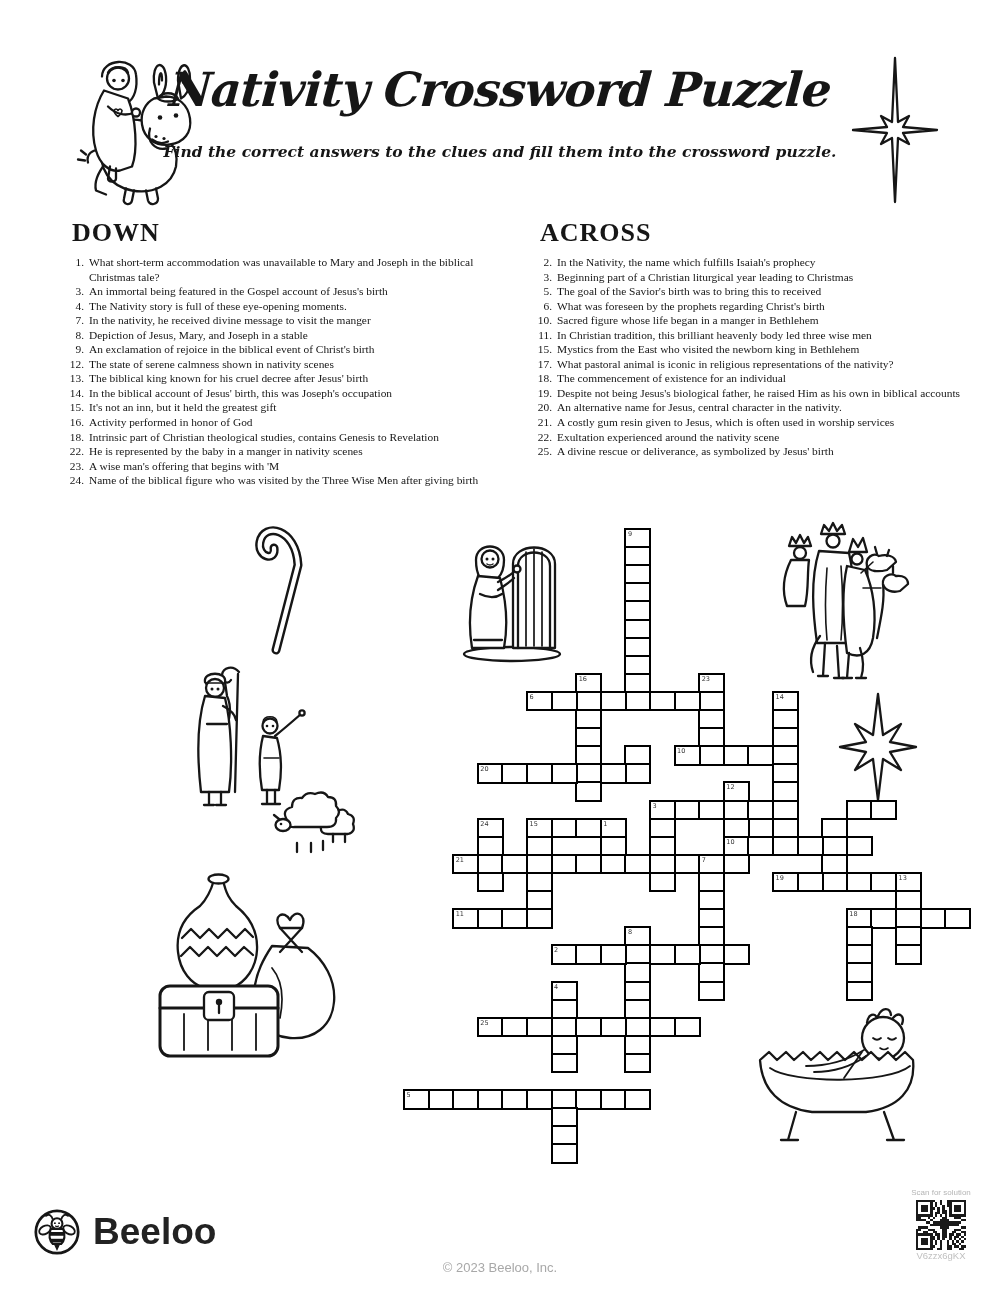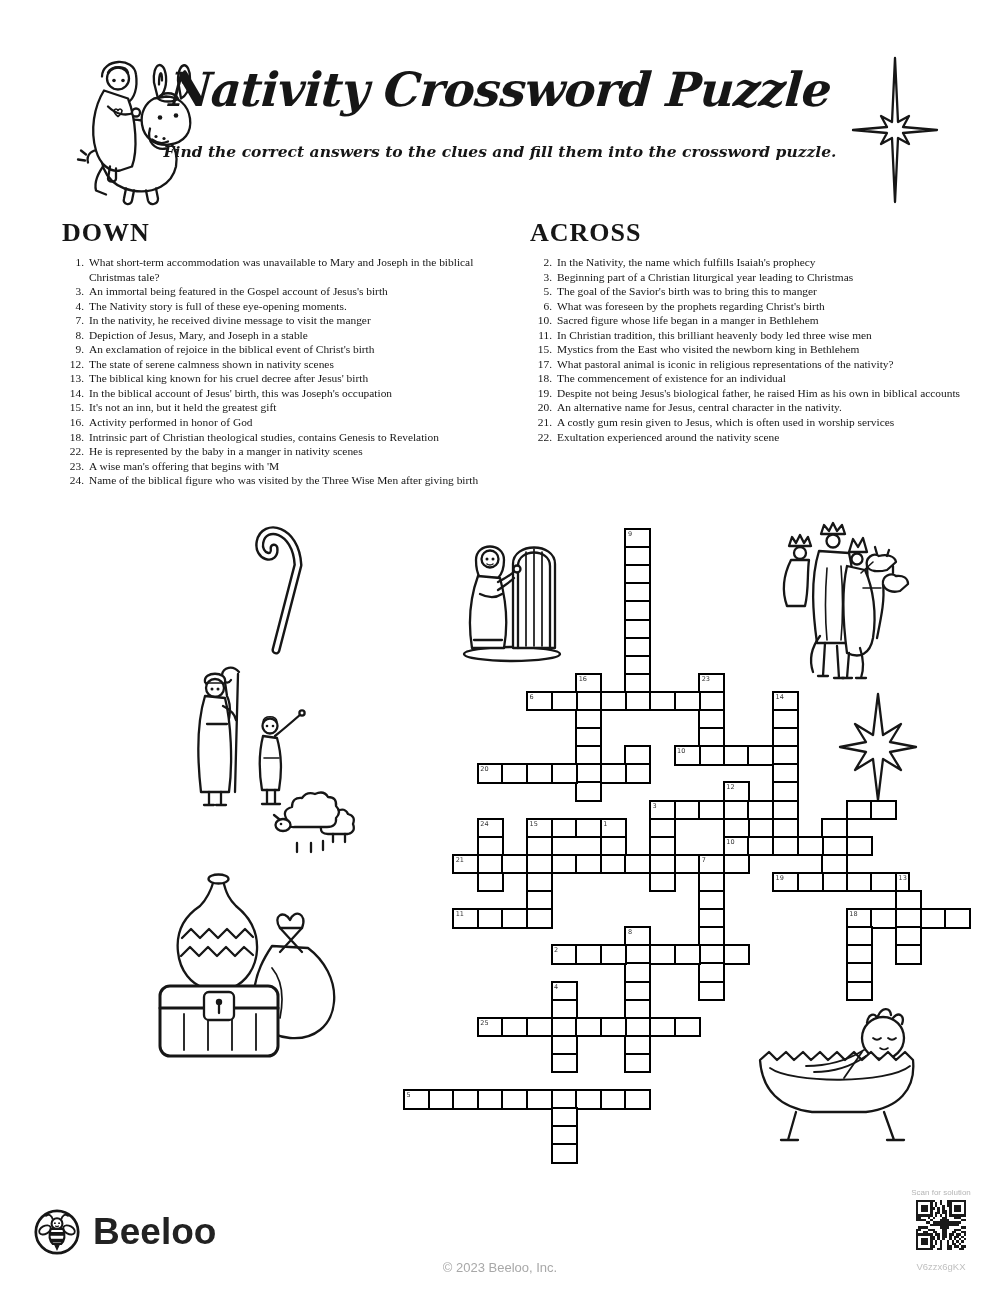--- a/index.html
+++ b/index.html
@@ -14,38 +14,38 @@
   
   .title{position:absolute;left:150px;top:62px;width:700px;text-align:center;
          font-family:"DejaVu Serif",serif;font-style:italic;font-weight:bold;
          font-size:47px;letter-spacing:-1px;transform:skewX(-4deg);}
   .subtitle{position:absolute;left:150px;top:142px;width:700px;text-align:center;
          font-family:"DejaVu Serif",serif;font-style:italic;font-weight:bold;font-size:15.5px;}
   
   .clue-col{position:absolute;top:218px;}
   .clue-col.left{left:60px;width:448px;}
   .clue-col.right{left:528px;width:460px;}
-  .clue-head{font-size:26px;font-weight:600;letter-spacing:1px;margin:0 0 7px 2px;}
+  .clue-head{font-size:26px;font-weight:600;letter-spacing:1px;margin:0 0 7px 12px;}
   .clue-row{display:flex;font-size:11.4px;line-height:14.55px;}
   .clue-num{min-width:24px;text-align:right;padding-right:5px;white-space:nowrap;}
   .clue-text{flex:1;}
   
   .cell{position:absolute;box-sizing:border-box;background:#fff;border:2.4px solid #000;}
   .cell-num{position:absolute;top:0px;left:1.5px;font-size:6.5px;line-height:8px;
             font-family:"DejaVu Sans",sans-serif;color:#333;}
   
   .brand-row{position:absolute;left:33px;top:1208px;display:flex;align-items:center;}
   .brand-name{font-family:"Liberation Sans",sans-serif;font-weight:bold;font-size:37px;
               color:#222;letter-spacing:0px;margin-left:12px;}
   .copyright{position:absolute;left:0;top:1260px;width:1000px;text-align:center;
              font-family:"Liberation Sans",sans-serif;font-size:13px;color:#a8a8a8;}
   .qr-block{position:absolute;left:903px;top:1188px;width:76px;text-align:center;
             font-family:"Liberation Sans",sans-serif;}
   .qr-caption{font-size:8px;color:#b5b5b5;margin-bottom:3px;}
-  .qr-text{font-size:9.5px;color:#c0c0c0;margin-top:11px;}
+  .qr-text{font-size:9.5px;color:#c0c0c0;margin-top:0;}
 </style>
 </head>
 <body>
 
 <div class="page">
 
   <svg class="illus" style="left:58px;top:52px" width="160" height="155" viewBox="0 0 160 150">
     <path class="fillw" d="M96,28 C94,8 106,4 108,22 C109,34 104,42 100,44 Z"></path>
     <path class="fillw" d="M120,26 C120,6 132,6 132,24 C132,36 127,42 123,44 Z"></path>
     <path d="M101,30 C101,18 104,14 104,26"></path>
@@ -154,21 +154,21 @@
         <div class="clue-row">
           <span class="clue-num">2.</span>
           <span class="clue-text">In the Nativity, the name which fulfills Isaiah's prophecy</span>
         </div>
         <div class="clue-row">
           <span class="clue-num">3.</span>
           <span class="clue-text">Beginning part of a Christian liturgical year leading to Christmas</span>
         </div>
         <div class="clue-row">
           <span class="clue-num">5.</span>
-          <span class="clue-text">The goal of the Savior's birth was to bring this to manger</span>
+          <span class="clue-text">The goal of the Savior's birth was to bring this to received</span>
         </div>
         <div class="clue-row">
           <span class="clue-num">6.</span>
           <span class="clue-text">What was foreseen by the prophets regarding Christ's birth</span>
         </div>
         <div class="clue-row">
           <span class="clue-num">10.</span>
           <span class="clue-text">Sacred figure whose life began in a manger in Bethlehem</span>
         </div>
         <div class="clue-row">
@@ -195,20 +195,24 @@
           <span class="clue-num">20.</span>
           <span class="clue-text">An alternative name for Jesus, central character in the nativity.</span>
         </div>
         <div class="clue-row">
           <span class="clue-num">21.</span>
           <span class="clue-text">A costly gum resin given to Jesus, which is often used in worship services</span>
         </div>
         <div class="clue-row">
           <span class="clue-num">22.</span>
           <span class="clue-text">Exultation experienced around the nativity scene</span>
+        </div>
+        <div class="clue-row">
+          <span class="clue-num">25.</span>
+          <span class="clue-text">A divine rescue or deliverance, as symbolized by Jesus' birth</span>
         </div>
       </div>
   </div>
 
   <svg class="illus" style="left:248px;top:510px" width="70" height="145" viewBox="0 0 70 145">
     <path d="M28,140 L50,55 C48,18 16,12 12,32 C9,47 28,52 26,38" style="stroke-width:9"></path>
     <path d="M28,140 L50,55 C48,18 16,12 12,32 C9,47 28,52 26,38" style="stroke:#fff;stroke-width:4.2"></path>
   </svg>
 
   <svg class="illus" style="left:460px;top:528px" width="105" height="135" viewBox="0 0 105 135">
@@ -446,21 +450,21 @@
       <div class="cell" style="left: 698.2px; top: 926.2px; width: 27px; height: 20.5px;"></div>
       <div class="cell" style="left: 698.2px; top: 944.3px; width: 27px; height: 20.5px;"></div>
       <div class="cell" style="left: 698.2px; top: 962.4px; width: 27px; height: 20.5px;"></div>
       <div class="cell" style="left: 698.2px; top: 980.5px; width: 27px; height: 20.5px;"></div>
       <div class="cell" style="left: 772px; top: 871.9px; width: 27px; height: 20.5px;">
         <span class="cell-num">19</span>
       </div>
       <div class="cell" style="left: 796.6px; top: 871.9px; width: 27px; height: 20.5px;"></div>
       <div class="cell" style="left: 845.8px; top: 871.9px; width: 27px; height: 20.5px;"></div>
       <div class="cell" style="left: 870.4px; top: 871.9px; width: 27px; height: 20.5px;"></div>
-      <div class="cell" style="left: 895px; top: 871.9px; width: 15px; height: 20.5px;">
+      <div class="cell" style="left: 895px; top: 871.9px; width: 27px; height: 20.5px;">
         <span class="cell-num">13</span>
       </div>
       <div class="cell" style="left: 895px; top: 890px; width: 27px; height: 20.5px;"></div>
       <div class="cell" style="left: 895px; top: 908.1px; width: 27px; height: 20.5px;"></div>
       <div class="cell" style="left: 895px; top: 926.2px; width: 27px; height: 20.5px;"></div>
       <div class="cell" style="left: 895px; top: 944.3px; width: 27px; height: 20.5px;"></div>
       <div class="cell" style="left: 452.2px; top: 908.1px; width: 27px; height: 20.5px;">
         <span class="cell-num">11</span>
       </div>
       <div class="cell" style="left: 476.8px; top: 908.1px; width: 27px; height: 20.5px;"></div>

